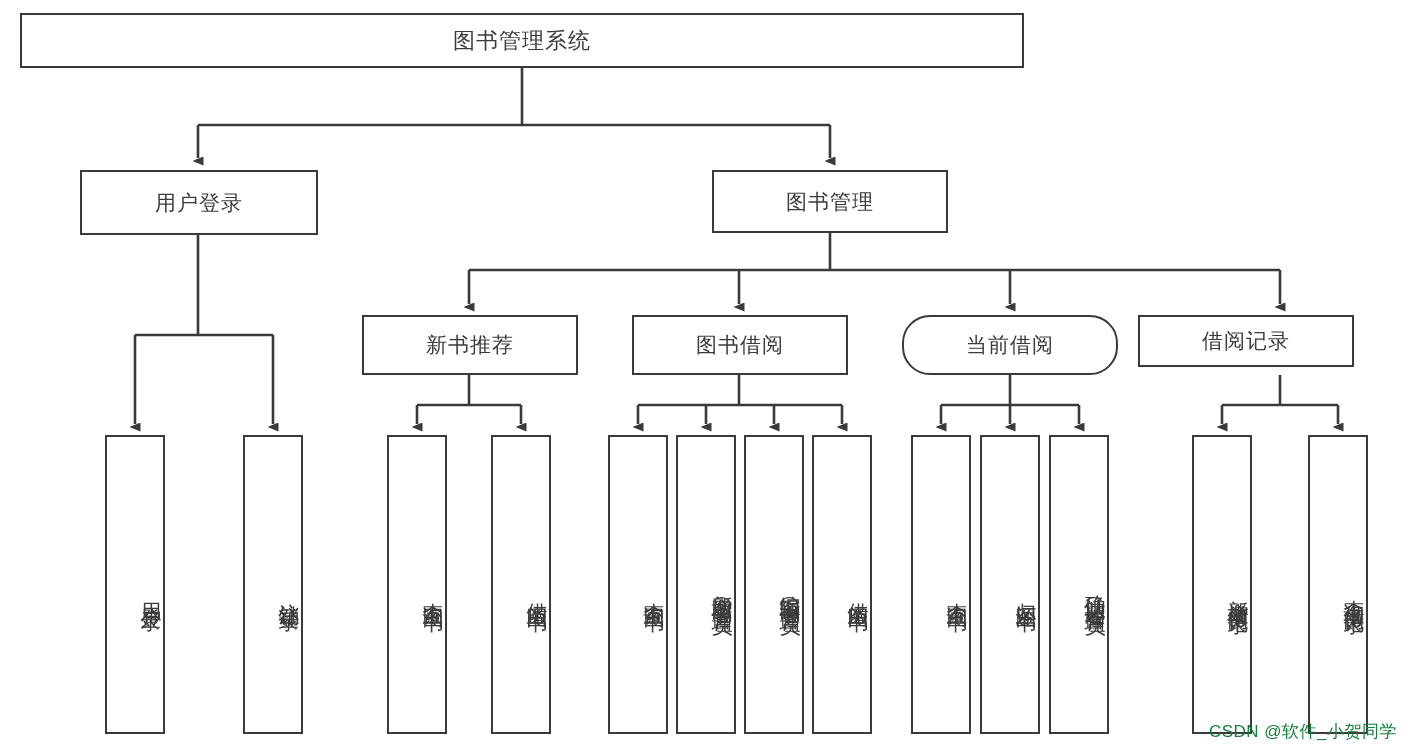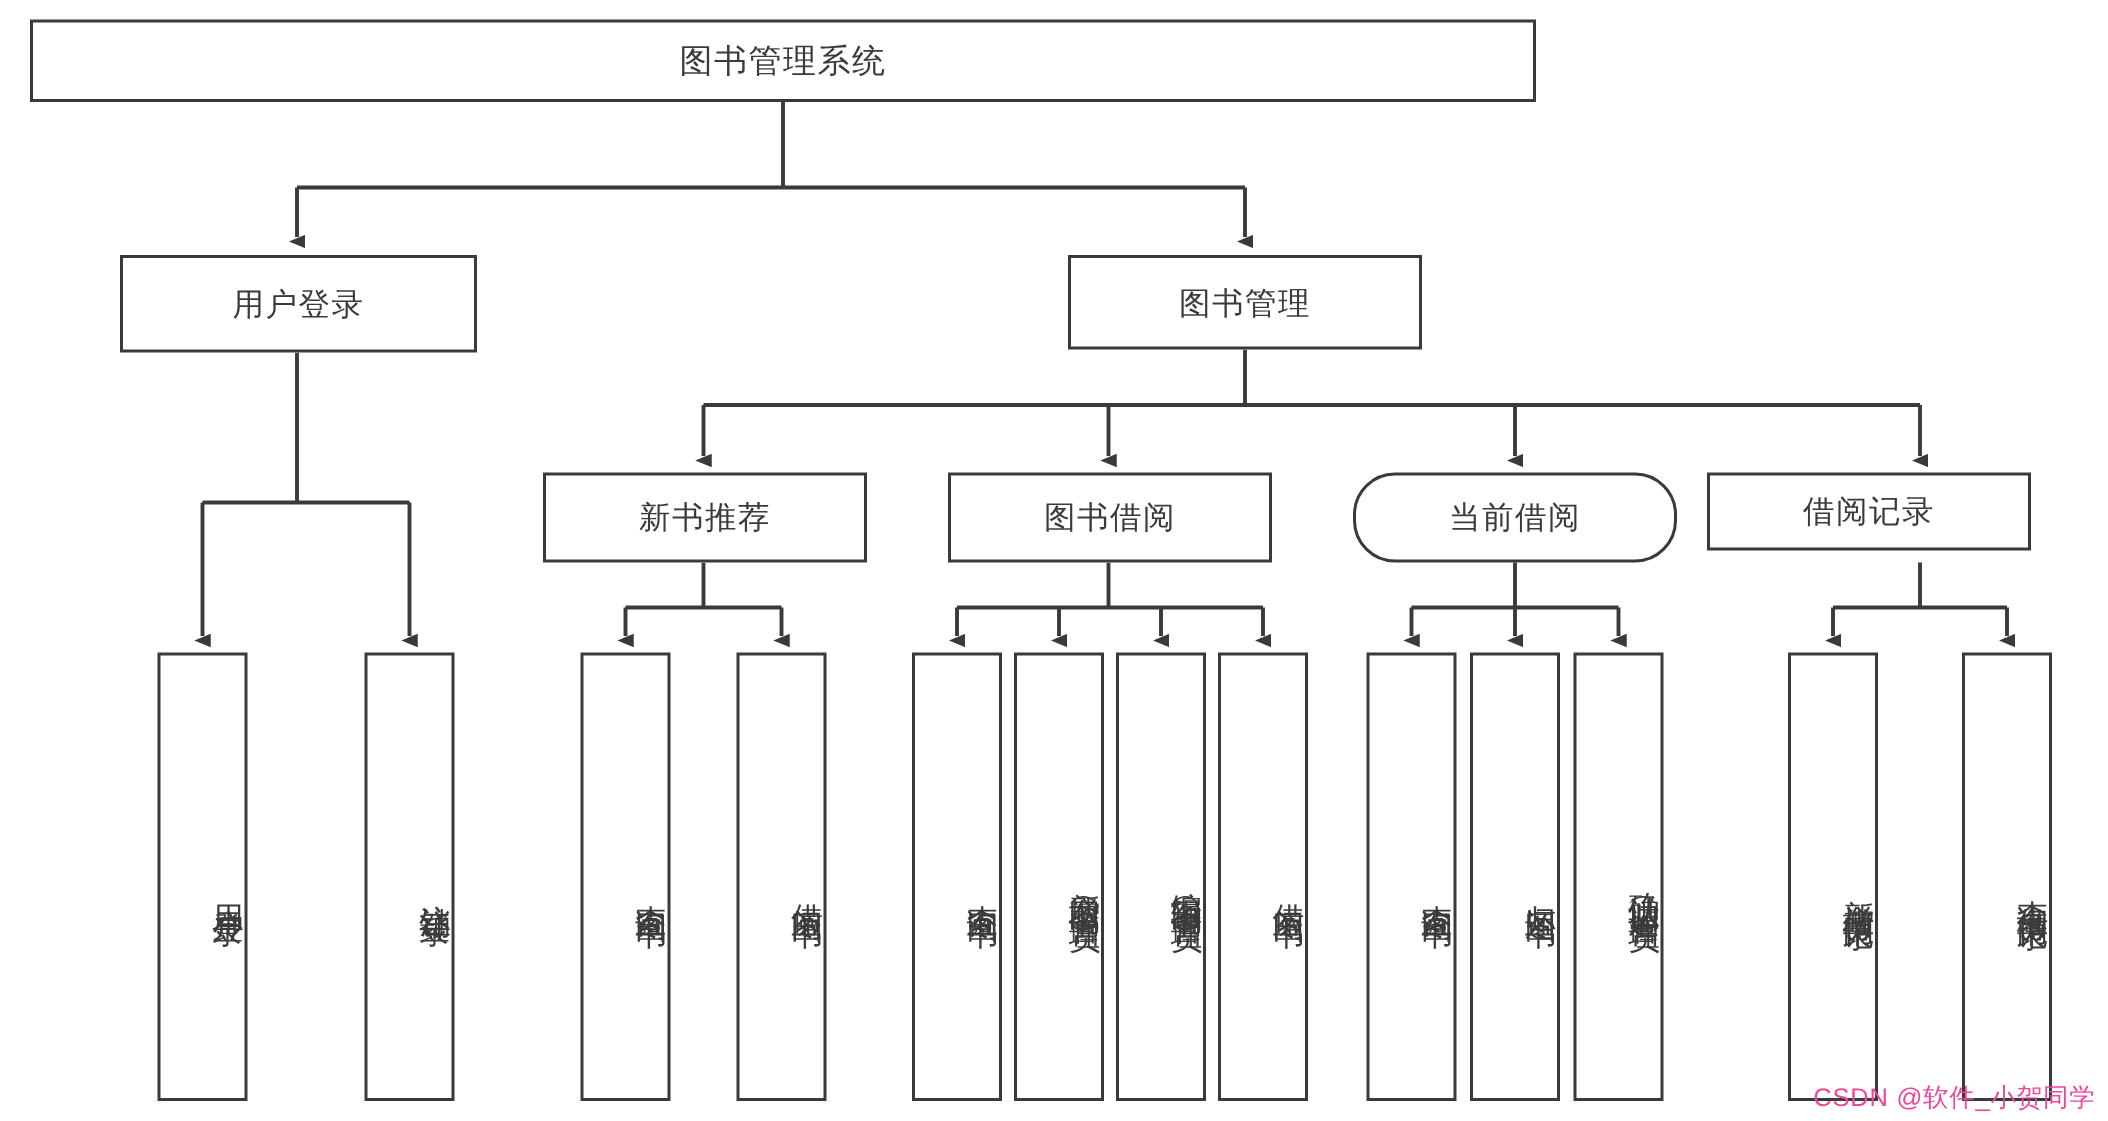--- a/index.html
+++ b/index.html
@@ -58,21 +58,21 @@
   }
   .node.leaf .label {
     writing-mode: vertical-rl;
     text-orientation: upright;
   }
   .watermark {
     position: absolute;
     right: 8px;
     bottom: 4px;
     font-size: 17px;
-    color: #ec4899;
+    color: #15803d;
     letter-spacing: 0.5px;
     z-index: 5;
     white-space: nowrap;
   }
 </style>
 </head>
 <body>
 
 <div id="canvas">
 

